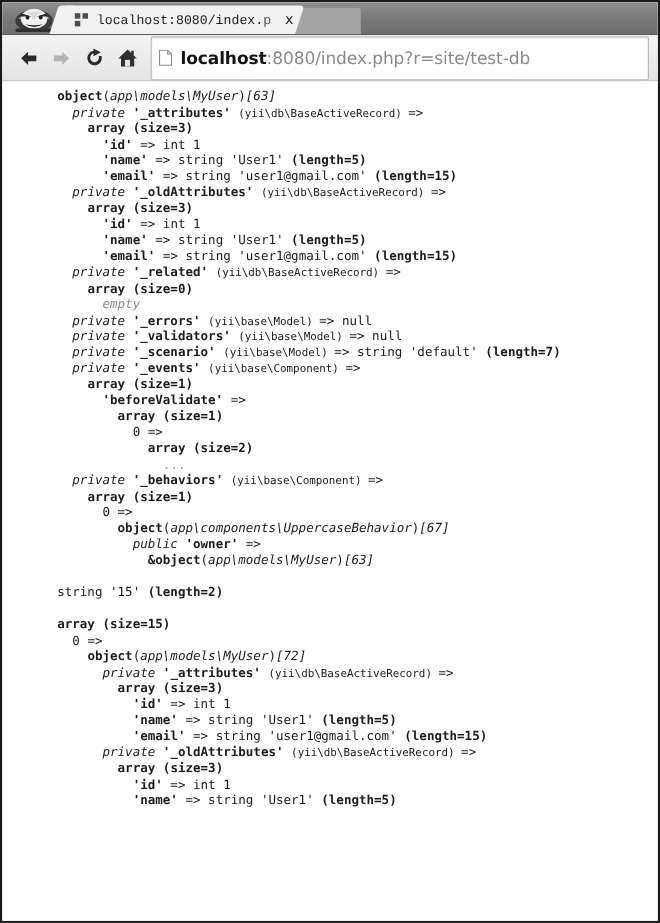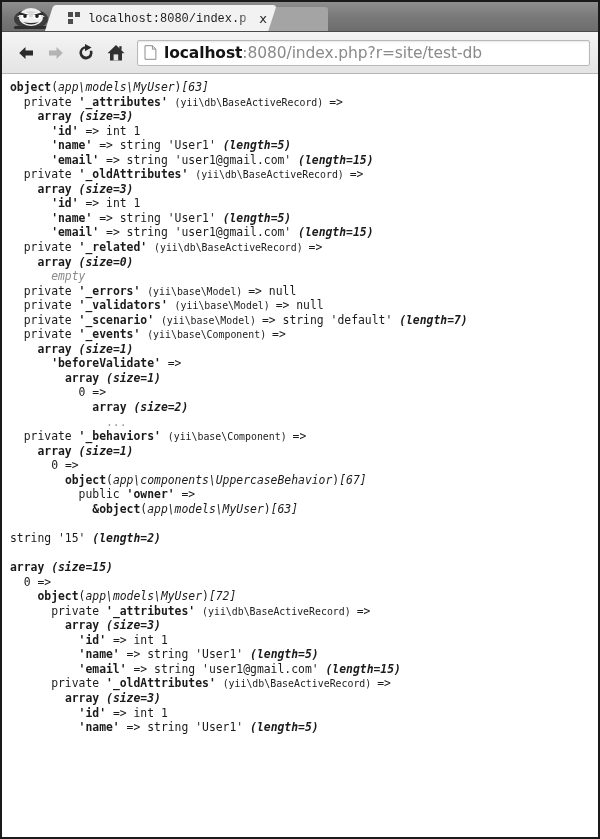--- a/index.html
+++ b/index.html
@@ -139,21 +139,21 @@
     display: flex;
     align-items: center;
     justify-content: center;
     flex: 0 0 auto;
     cursor: pointer;
   }
   .navbtn svg { display: block; }
 
   .urlbar {
     flex: 1 1 auto;
-    height: 26px;
+    height: 40px;
     margin-left: 6px;
     background: #ffffff;
     border: 1px solid #b9b9b9;
     border-radius: 2px;
     box-shadow: inset 0 1px 2px rgba(0,0,0,0.10);
     display: flex;
     align-items: center;
     padding: 0 6px;
     box-sizing: border-box;
     overflow: hidden;
@@ -185,32 +185,32 @@
     padding: 6px 0 0 0;
   }
   .dump {
     font-family: "DejaVu Sans Mono", monospace;
     font-size: 11.4px;
     line-height: 14.55px;
     color: #1a1a1a;
     white-space: pre;
     padding-left: 8px;
   }
-  .dump .ln { display: block; height: 14.55px; }
+  .dump .ln { display: block; height: 14.55px; margin-left: 42px; }
   .dump .blank { display: block; height: 14.55px; }
 
   
   .t-type   { font-weight: bold; }            
   .t-plain  { font-weight: normal; }
   .t-cls    { font-style: italic; }           
   .t-id     { font-style: italic; }           
-  .t-mod    { }           
+  .t-mod    { font-style: italic; }           
   .t-prop   { font-weight: bold; }          
   .t-decl   { font-size: 9.9px; }             
-  .t-meta   { font-style: italic; font-weight: bold; } 
+  .t-meta   { font-weight: bold; } 
   .t-dim    { color: #8c8c8c; font-style: italic; text-align: right; }    
   .t-dots   { color: #9a9a9a; }
   .t-arrow  { font-weight: normal; }
 </style>
 </head>
 <body>
 
 <div class="window">
 
   <div class="tabstrip">

